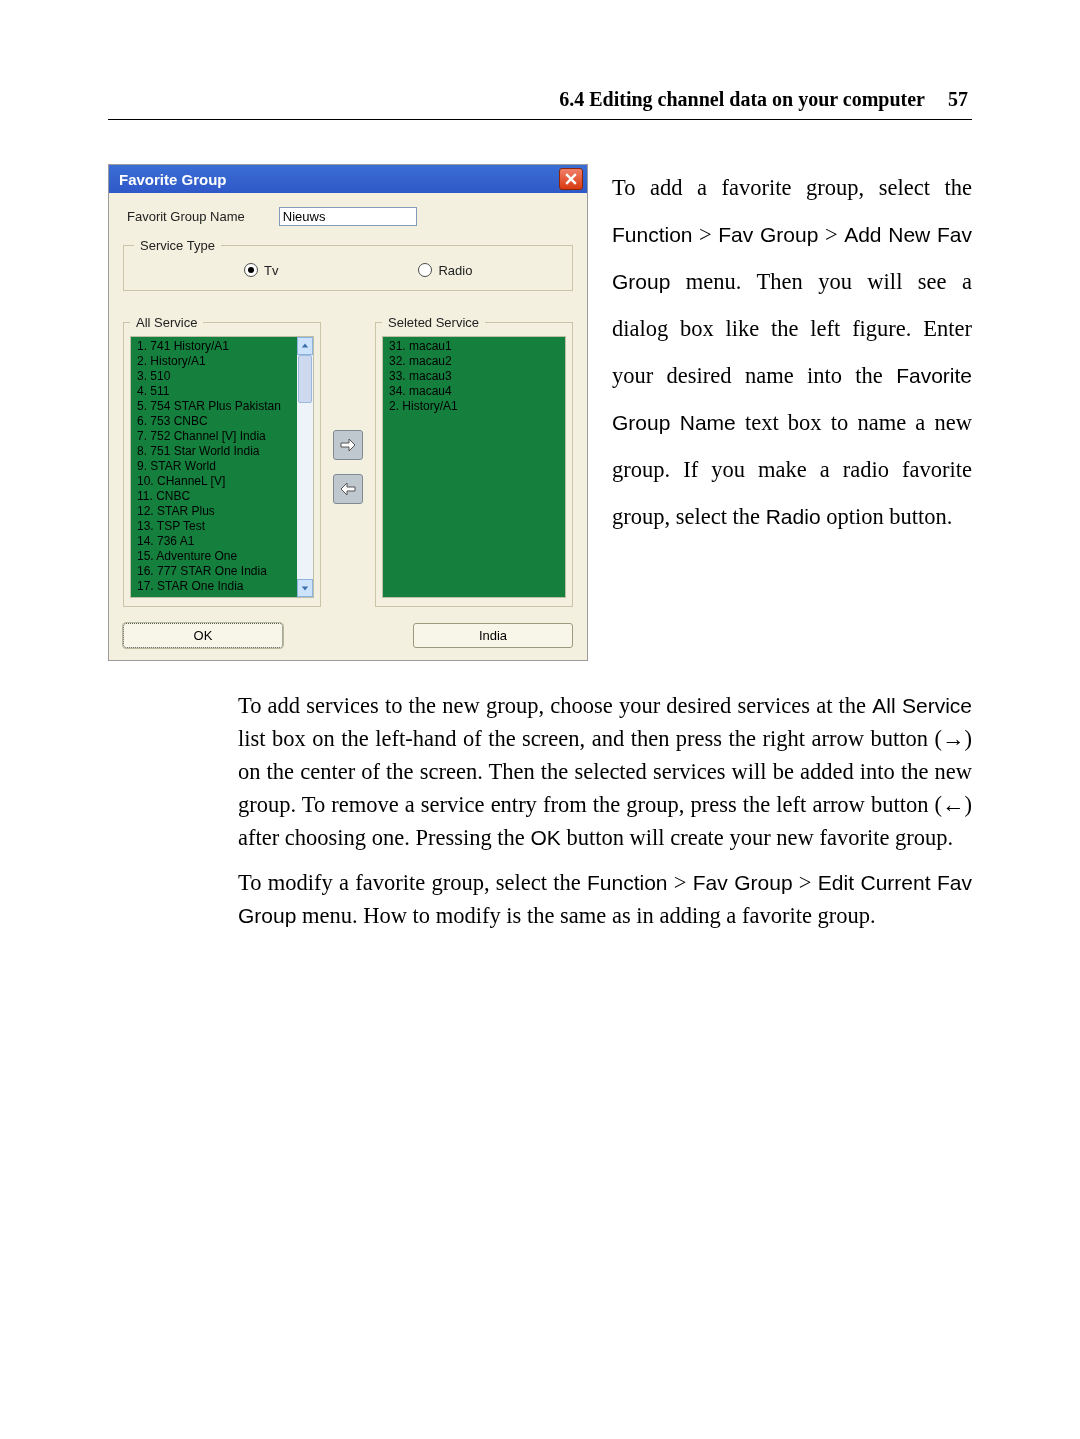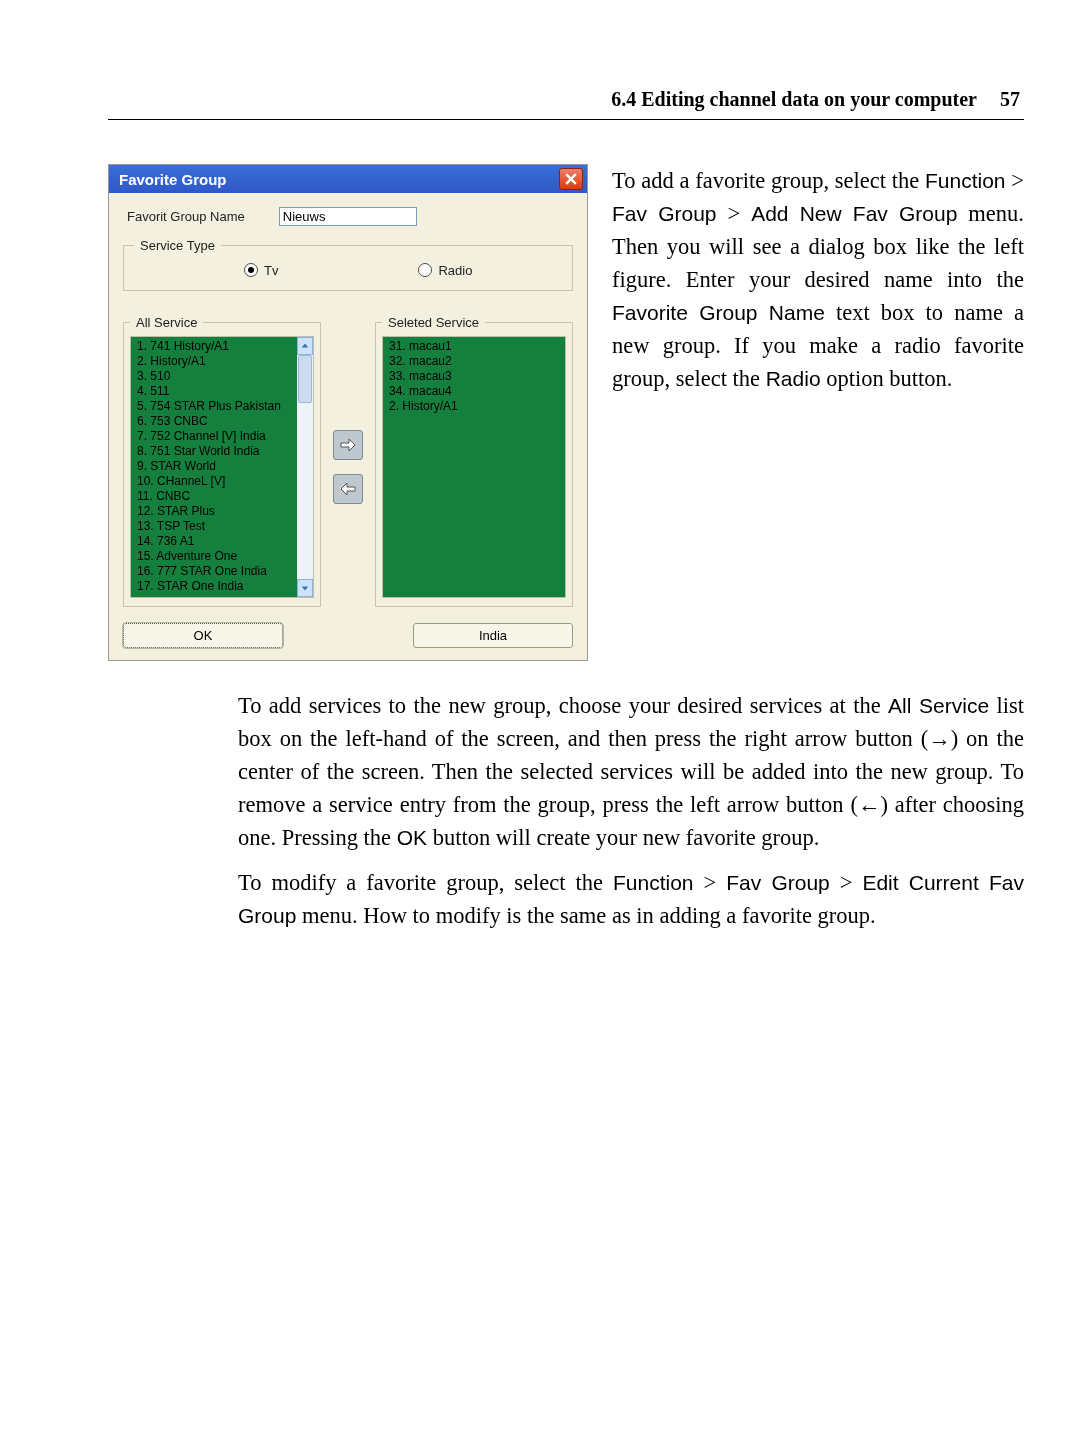--- a/index.html
+++ b/index.html
@@ -7,21 +7,21 @@
     padding: 0;
     background: #fff;
     font-family: Georgia, "Times New Roman", serif;
     color: #000;
   }
   .page {
     width: 1080px;
     height: 1083px;
     position: relative;
     box-sizing: border-box;
-    padding: 88px 56px 0 108px;
+    padding: 88px 108px 0 108px;
   }
   .running-head {
     text-align: right;
     font-family: "Palatino Linotype", Palatino, Georgia, serif;
     font-size: 20px;
     padding-right: 4px;
   }
   .running-head .sec { font-weight: bold; }
   .running-head .pg  { font-weight: bold; margin-left: 18px; }
   .rule {
@@ -217,21 +217,21 @@
   .winbtn.focus {
     border: 1px dotted #555;
     outline: 1px solid #b8b89a;
   }
 
   
   .side-para {
     flex: 1;
     font-family: "Palatino Linotype", Palatino, Georgia, serif;
     font-size: 22.5px;
-    line-height: 33px;
+    line-height: 47px;
     text-align: justify;
     text-align-last: left;
   }
   .body-text {
     margin-top: 28px;
     font-family: "Palatino Linotype", Palatino, Georgia, serif;
     font-size: 22.5px;
     line-height: 33px;
     text-align: justify;
     text-align-last: left;

